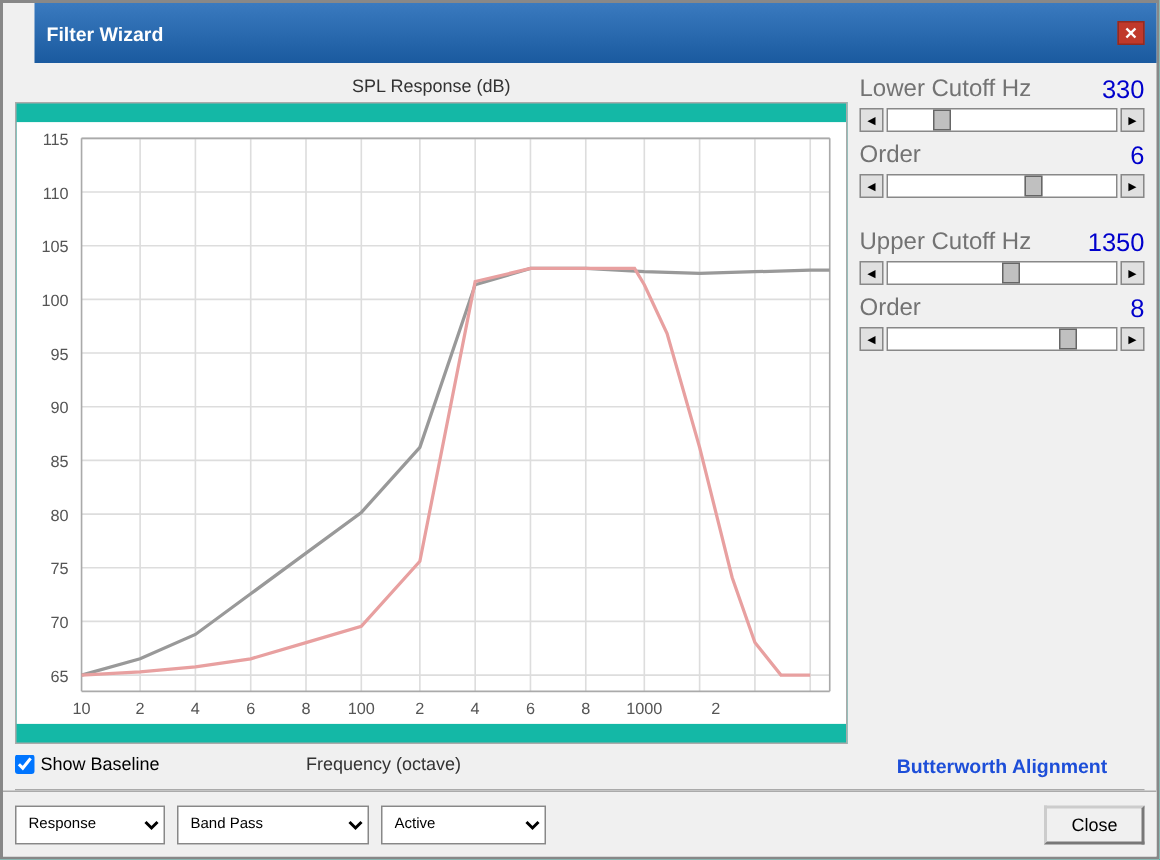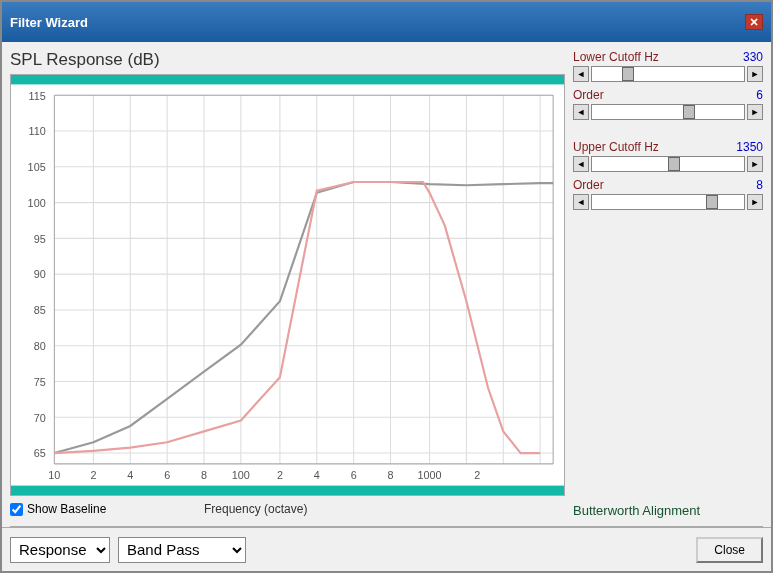--- a/index.html
+++ b/index.html
@@ -23,20 +23,21 @@
     }
     .title-bar {
       background: linear-gradient(to bottom, #3a7abf, #1a5a9f);
       color: white;
       padding: 20px 8px;
       display: flex;
       justify-content: space-between;
       align-items: center;
       height: 26px;
       flex-shrink: 0;
+      margin-left: 21px;
     }
     .title-bar-title {
       font-size: 13px;
       font-weight: bold;
     }
     .close-btn {
       background: #c0392b;
       border: 1px solid #922b21;
       color: white;
       width: 18px;
@@ -54,21 +55,22 @@
       padding: 8px;
       gap: 8px;
       overflow: hidden;
     }
     .chart-area {
       flex: 1;
       display: flex;
       flex-direction: column;
     }
     .chart-title {
-      font-size: 17px;
+      text-align: center;
+      font-size: 12px;
       color: #333;
       margin-bottom: 4px;
     }
     .chart-wrapper {
       flex: 1;
       position: relative;
       background: #14b8a6;
       border: 1px solid #aaa;
     }
     svg.chart {
@@ -106,26 +108,26 @@
       display: flex;
       flex-direction: column;
       gap: 2px;
     }
     .control-row-label {
       display: flex;
       justify-content: space-between;
       align-items: center;
     }
     .control-label {
-      color: #7f1d1d;
-      font-size: 12px;
+      color: #737373;
+      font-size: 16px;
     }
     .control-value {
       color: #0000cc;
-      font-size: 12px;
+      font-size: 17px;
     }
     .slider-row {
       display: flex;
       align-items: center;
       gap: 2px;
     }
     .slider-arrow {
       width: 16px;
       height: 16px;
       background: #e0e0e0;
@@ -151,41 +153,41 @@
       background: #c0c0c0;
       border: 1px solid #666;
       cursor: pointer;
     }
     .slope-text {
       color: #cc00cc;
       font-size: 11px;
       font-style: italic;
     }
     .butterworth-text {
-      color: #14532d;
-      font-weight: normal;
+      color: #1d4ed8;
+      font-weight: bold;
       font-size: 13px;
-      text-align: left;
+      text-align: center;
       margin-top: auto;
     }
     .bottom-bar {
       display: flex;
       align-items: center;
       padding: 6px 8px;
       gap: 8px;
       border-top: 1px solid #aaa;
       background: #f0f0f0;
       height: 44px;
       flex-shrink: 0;
     }
     .bottom-bar select {
       height: 26px;
       border: 1px solid #888;
       background: white;
-      font-size: 15px;
+      font-size: 10px;
       padding: 0 4px;
       cursor: pointer;
     }
     .select-response { width: 100px; }
     .select-filter { width: 128px; }
     .select-mode { width: 110px; }
     .spacer { flex: 1; }
     .close-button {
       height: 26px;
       padding: 0 16px;
@@ -365,16 +367,20 @@
       <option>Response</option>
       <option>Driver</option>
       <option>System</option>
     </select>
     <select class="select-filter">
       <option>Band Pass</option>
       <option>Low Pass</option>
       <option>High Pass</option>
       <option>Notch</option>
     </select>
+    <select class="select-mode">
+      <option>Active</option>
+      <option>Passive</option>
+    </select>
     <div class="spacer"></div>
     <button class="close-button">Close</button>
   </div>
 </div>
 
 </body></html>

